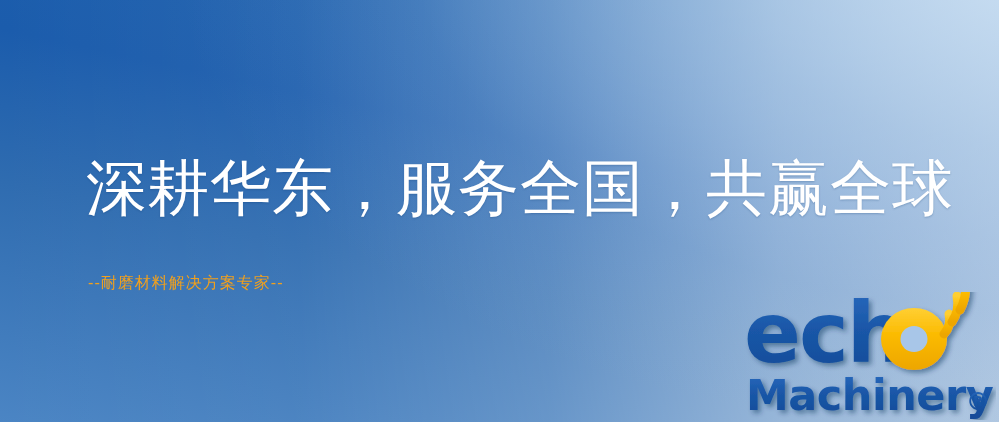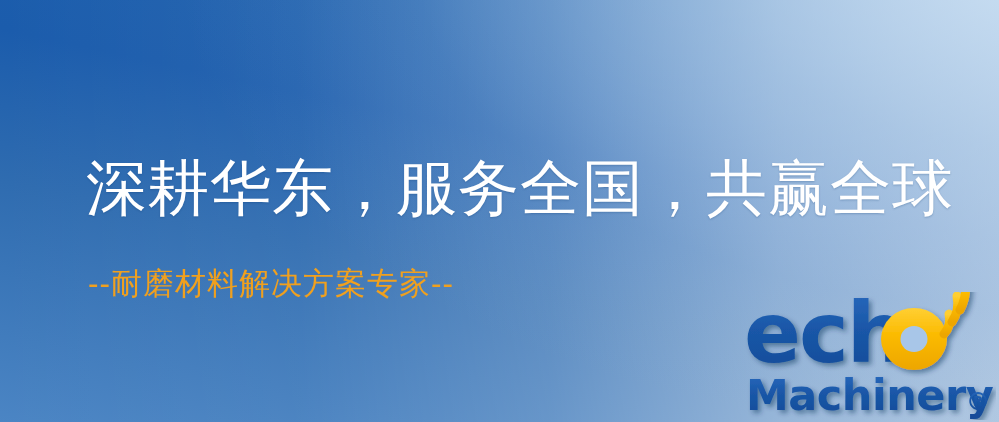--- a/index.html
+++ b/index.html
@@ -51,21 +51,21 @@
     text-shadow: 0 1px 2px rgba(8,52,102,0.25);
     text-align: center;
   }
 
   .subhead {
     position: absolute;
     left: 88px;
     top: 266px;
     color: #f0a01e;
     font-family: "DejaVu Serif", "Liberation Serif", serif;
-    font-size: 31px;
+    font-size: 16px;
     line-height: 34px;
     letter-spacing: 1px;
     white-space: nowrap;
     font-weight: 400;
     z-index: 3;
   }
 
   
   .logo {
     position: absolute;

